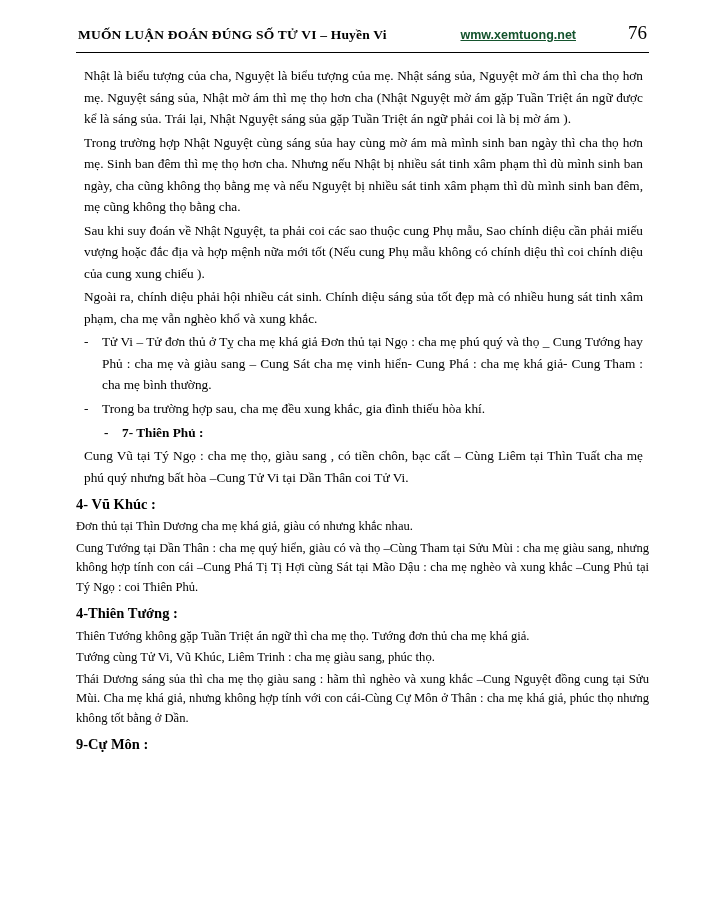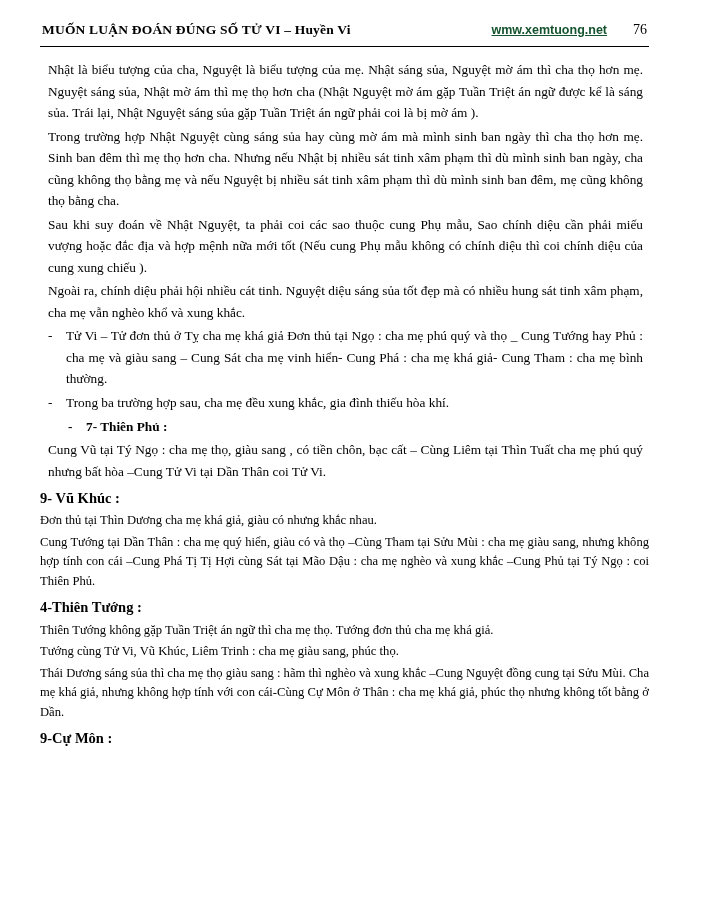--- a/index.html
+++ b/index.html
@@ -11,21 +11,21 @@
     width: 705px;
     min-height: 913px;
     font-family: "Liberation Serif", "DejaVu Serif", serif;
     color: #000000;
   }
   .page {
     position: relative;
     width: 705px;
     min-height: 913px;
     box-sizing: border-box;
-    padding: 18px 56px 20px 40px;
+    padding: 18px 56px 20px 76px;
   }
   
   .header {
     display: flex;
     align-items: baseline;
     justify-content: space-between;
     font-size: 13.5px;
     padding: 4px 2px 6px 2px;
   }
   .header-title {
@@ -40,21 +40,22 @@
     white-space: nowrap;
   }
   .header-link {
     color: #14532d;
     font-weight: bold;
     text-decoration: underline;
     font-family: "Liberation Sans", sans-serif;
     font-size: 12.5px;
   }
   .header-page {
-    font-size: 14px;
+    font-size: 19px;
+    margin-left: 26px;
   }
   .rule {
     border-top: 1px solid #000;
     margin: 2px 0 12px 0;
   }
   
   .indent-block {
     margin-left: 8px;
     margin-right: 6px;
   }
@@ -108,40 +109,40 @@
       <a class="header-link" href="#">wmw.xemtuong.net</a>
       <span class="header-page">76</span>
     </div>
   </div>
   <div class="rule"></div>
 
   <div class="indent-block">
     <p class="p-just">Nhật là biểu tượng của cha, Nguyệt là biểu tượng của mẹ. Nhật sáng sủa, Nguyệt mờ ám thì cha thọ hơn mẹ. Nguyệt sáng sủa, Nhật mờ ám thì mẹ thọ hơn cha (Nhật Nguyệt mờ ám gặp Tuần Triệt án ngữ được kể là sáng sủa. Trái lại, Nhật Nguyệt sáng sủa gặp Tuần Triệt án ngữ phải coi là bị mờ ám ).</p>
     <p class="p-just">Trong trường hợp Nhật Nguyệt cùng sáng sủa hay cùng mờ ám mà mình sinh ban ngày thì cha thọ hơn mẹ. Sinh ban đêm thì mẹ thọ hơn cha. Nhưng nếu Nhật bị nhiều sát tinh xâm phạm thì dù mình sinh ban ngày, cha cũng không thọ bằng mẹ và nếu Nguyệt  bị nhiều sát tinh xâm phạm thì dù mình sinh ban đêm, mẹ cũng không thọ bằng cha.</p>
     <p class="p-just">Sau khi suy đoán về Nhật Nguyệt, ta phải coi các sao thuộc cung Phụ mẫu, Sao chính diệu cần phải miếu vượng hoặc đắc địa và hợp mệnh nữa mới tốt (Nếu cung Phụ mẫu  không có chính diệu thì coi chính diệu của cung xung chiếu ).</p>
-    <p class="p-just">Ngoài ra, chính diệu phải hội nhiều cát tinh. Nguyệt diệu sáng sủa tốt đẹp mà có nhiều hung sát tinh xâm phạm, cha mẹ vẫn nghèo khổ và xung khắc.</p>
+    <p class="p-just">Ngoài ra, chính diệu phải hội nhiều cát sinh. Chính diệu sáng sủa tốt đẹp mà có nhiều hung sát tinh xâm phạm, cha mẹ vẫn nghèo khổ và xung khắc.</p>
 
     <div class="dash-item">
       <span class="dash-mark">-</span>
       <span class="dash-text">Tử Vi – Tử đơn thủ ở Tỵ cha mẹ khá giả Đơn thủ tại Ngọ : cha mẹ phú quý và thọ _ Cung Tướng hay Phủ : cha mẹ  và giàu sang – Cung Sát cha mẹ vinh hiển- Cung Phá : cha mẹ khá giả- Cung Tham : cha mẹ bình thường.</span>
     </div>
     <div class="dash-item">
       <span class="dash-mark">-</span>
       <span class="dash-text">Trong ba trường hợp sau, cha mẹ đều xung khắc, gia đình thiếu hòa khí.</span>
     </div>
     <div class="dash-item sub-indent">
       <span class="dash-mark bold">-</span>
       <span class="dash-text bold">7- Thiên Phủ :</span>
     </div>
 
     <p class="p-just">Cung Vũ tại Tý Ngọ : cha mẹ  thọ, giàu sang , có tiền chôn, bạc cất – Cùng Liêm tại Thìn Tuất cha mẹ phú quý nhưng bất hòa –Cung Tử Vi tại Dần Thân coi Tử Vi.</p>
   </div>
 
   <div>
-    <h2 class="section">9-  Vũ Khúc :</h2>
+    <h2 class="section">4-  Vũ Khúc :</h2>
     <p class="small-para">Đơn thủ tại Thìn Dương cha mẹ khá giả, giàu có nhưng khắc nhau.</p>
     <p class="small-para">Cung Tướng tại Dần Thân : cha mẹ quý hiển, giàu có và thọ –Cùng Tham tại Sửu Mùi : cha mẹ giàu sang, nhưng không hợp tính con cái –Cung Phá Tị Tị Hợi cùng Sát tại Mão Dậu : cha mẹ nghèo và xung khắc –Cung Phủ tại Tý Ngọ : coi Thiên Phủ.</p>
 
     <h2 class="section">4-Thiên Tướng :</h2>
     <p class="small-para">Thiên Tướng không gặp Tuần Triệt án ngữ  thì cha mẹ thọ. Tướng đơn thủ cha mẹ khá giả.</p>
     <p class="small-para">Tướng cùng Tử Vi, Vũ Khúc, Liêm Trinh : cha mẹ giàu sang, phúc thọ.</p>
 
     <p class="small-para">Thái Dương sáng sủa thì cha mẹ thọ giàu sang : hãm thì nghèo  và xung khắc –Cung Nguyệt đồng cung tại Sửu Mùi. Cha mẹ khá giả, nhưng không hợp tính với con cái-Cùng Cự Môn ở Thân : cha mẹ khá giả, phúc thọ nhưng không tốt bằng ở Dần.</p>
 
     <h2 class="section">9-Cự Môn :</h2>

